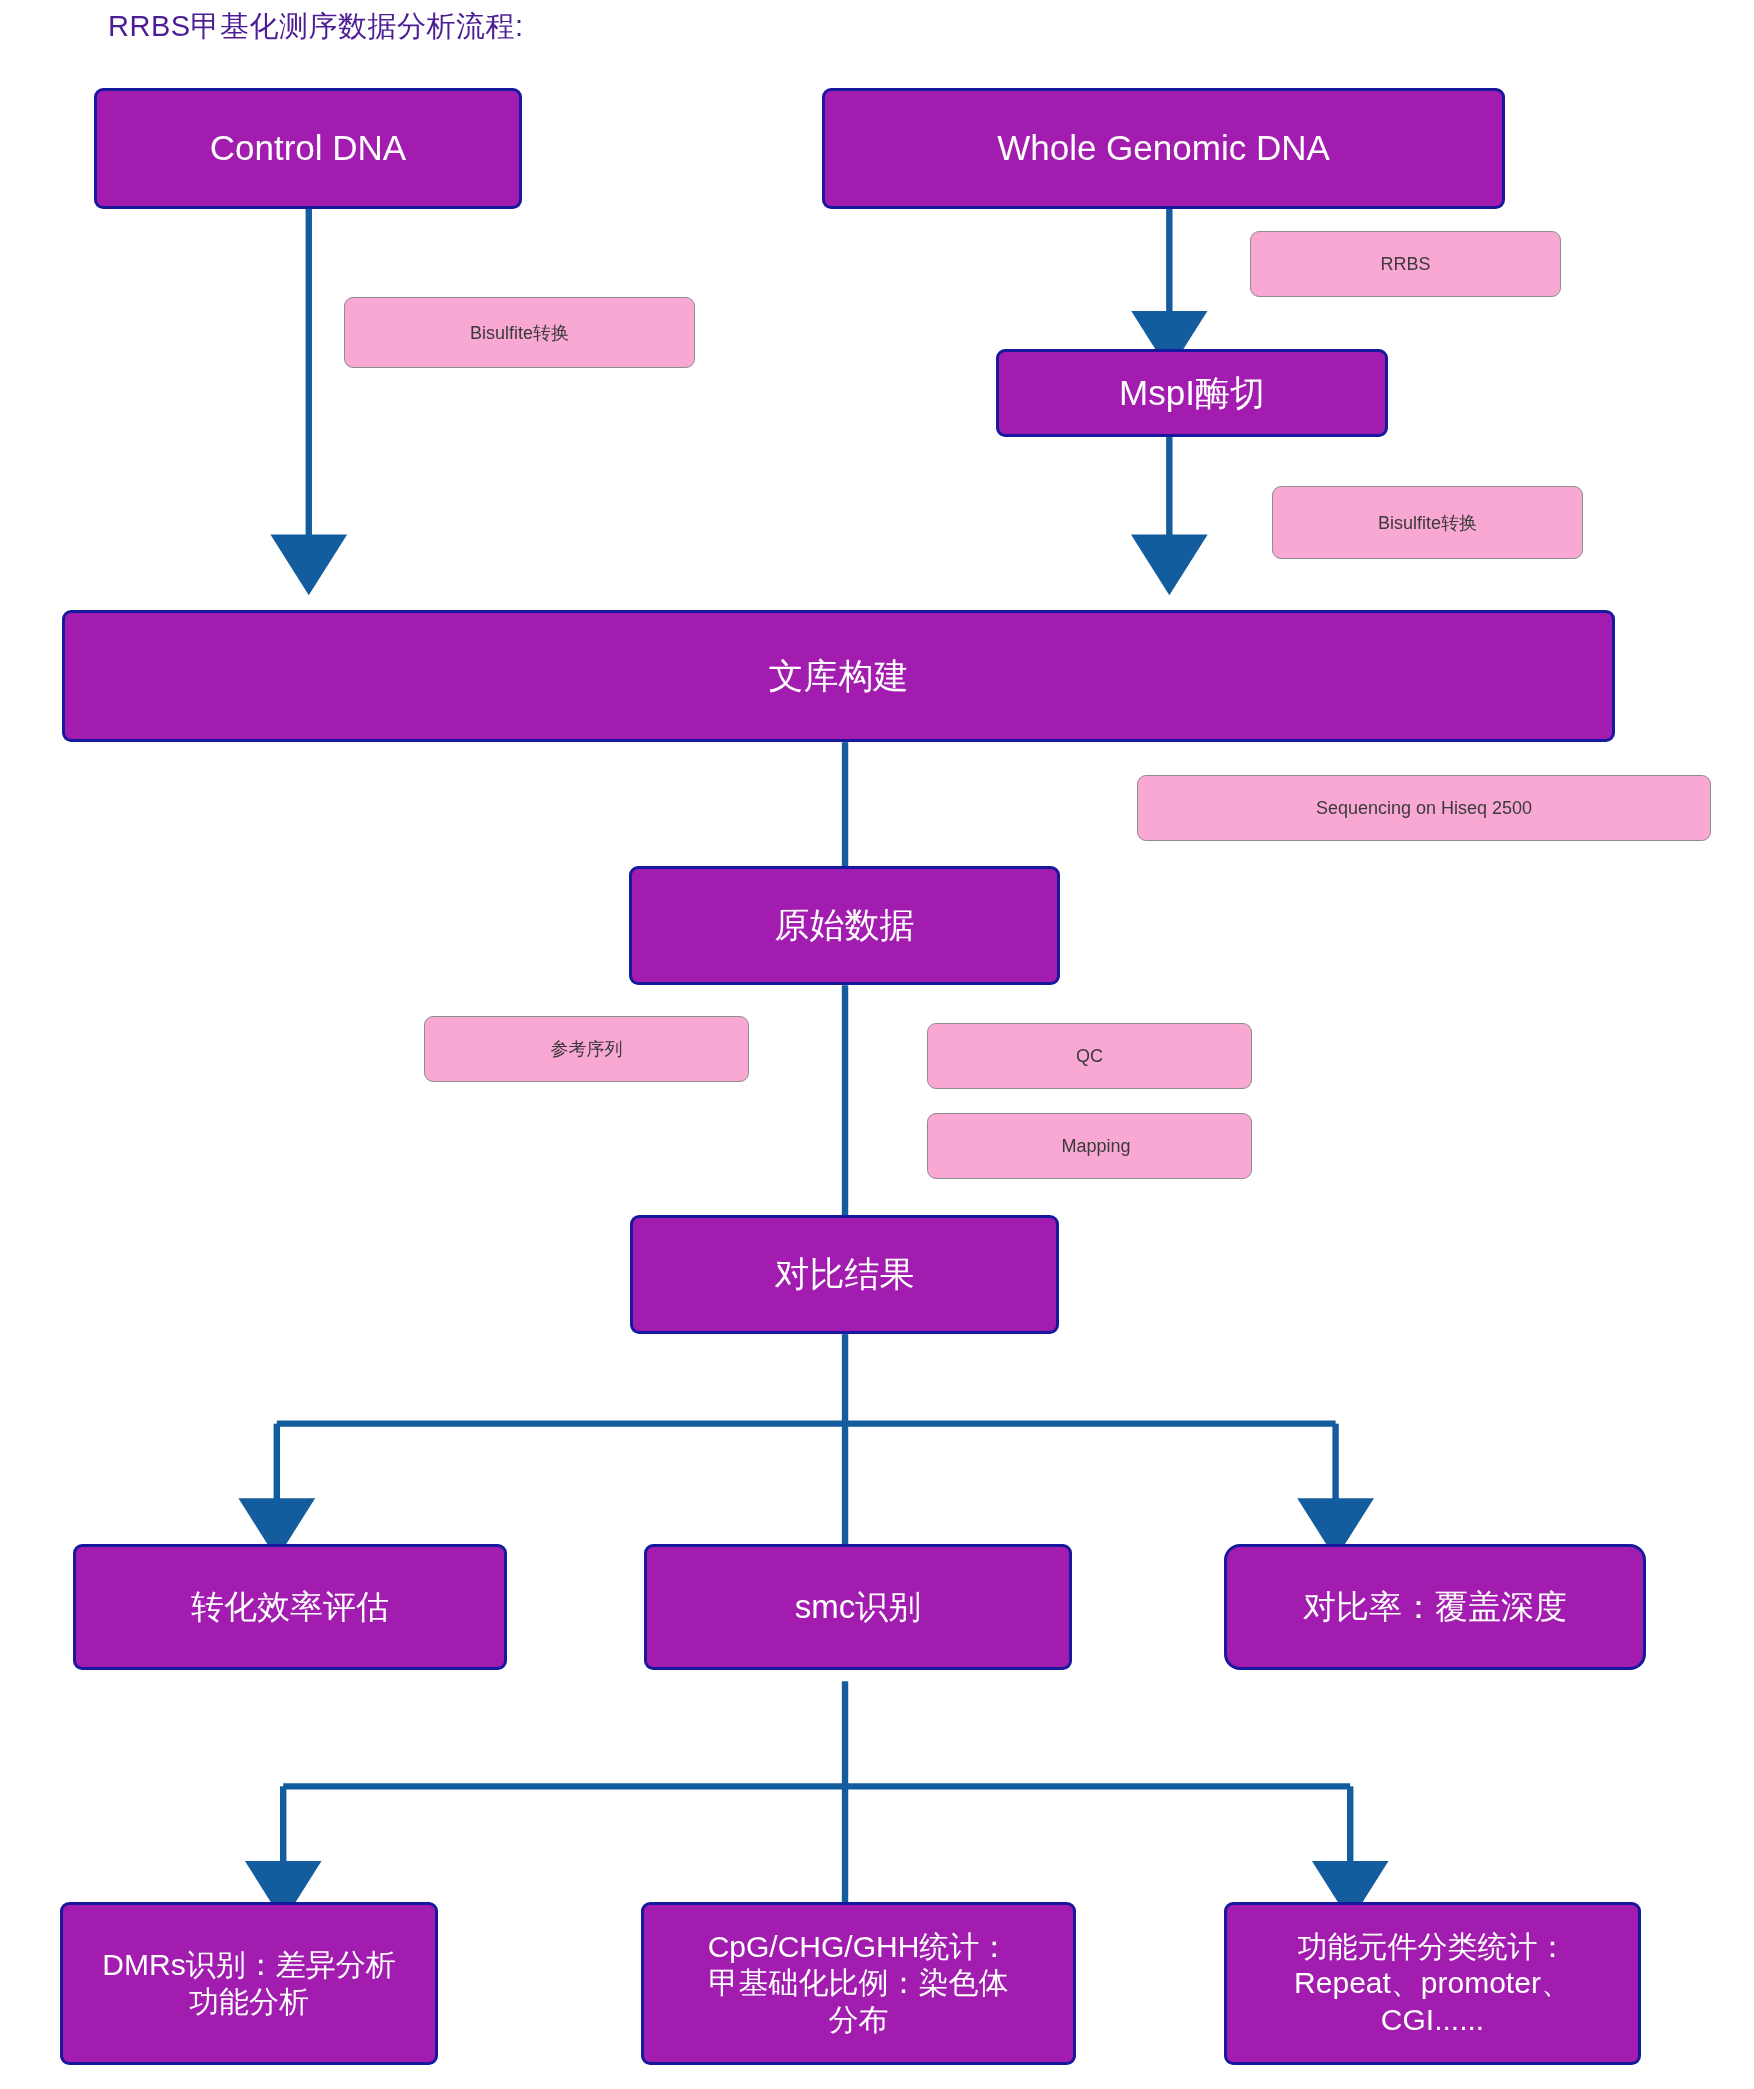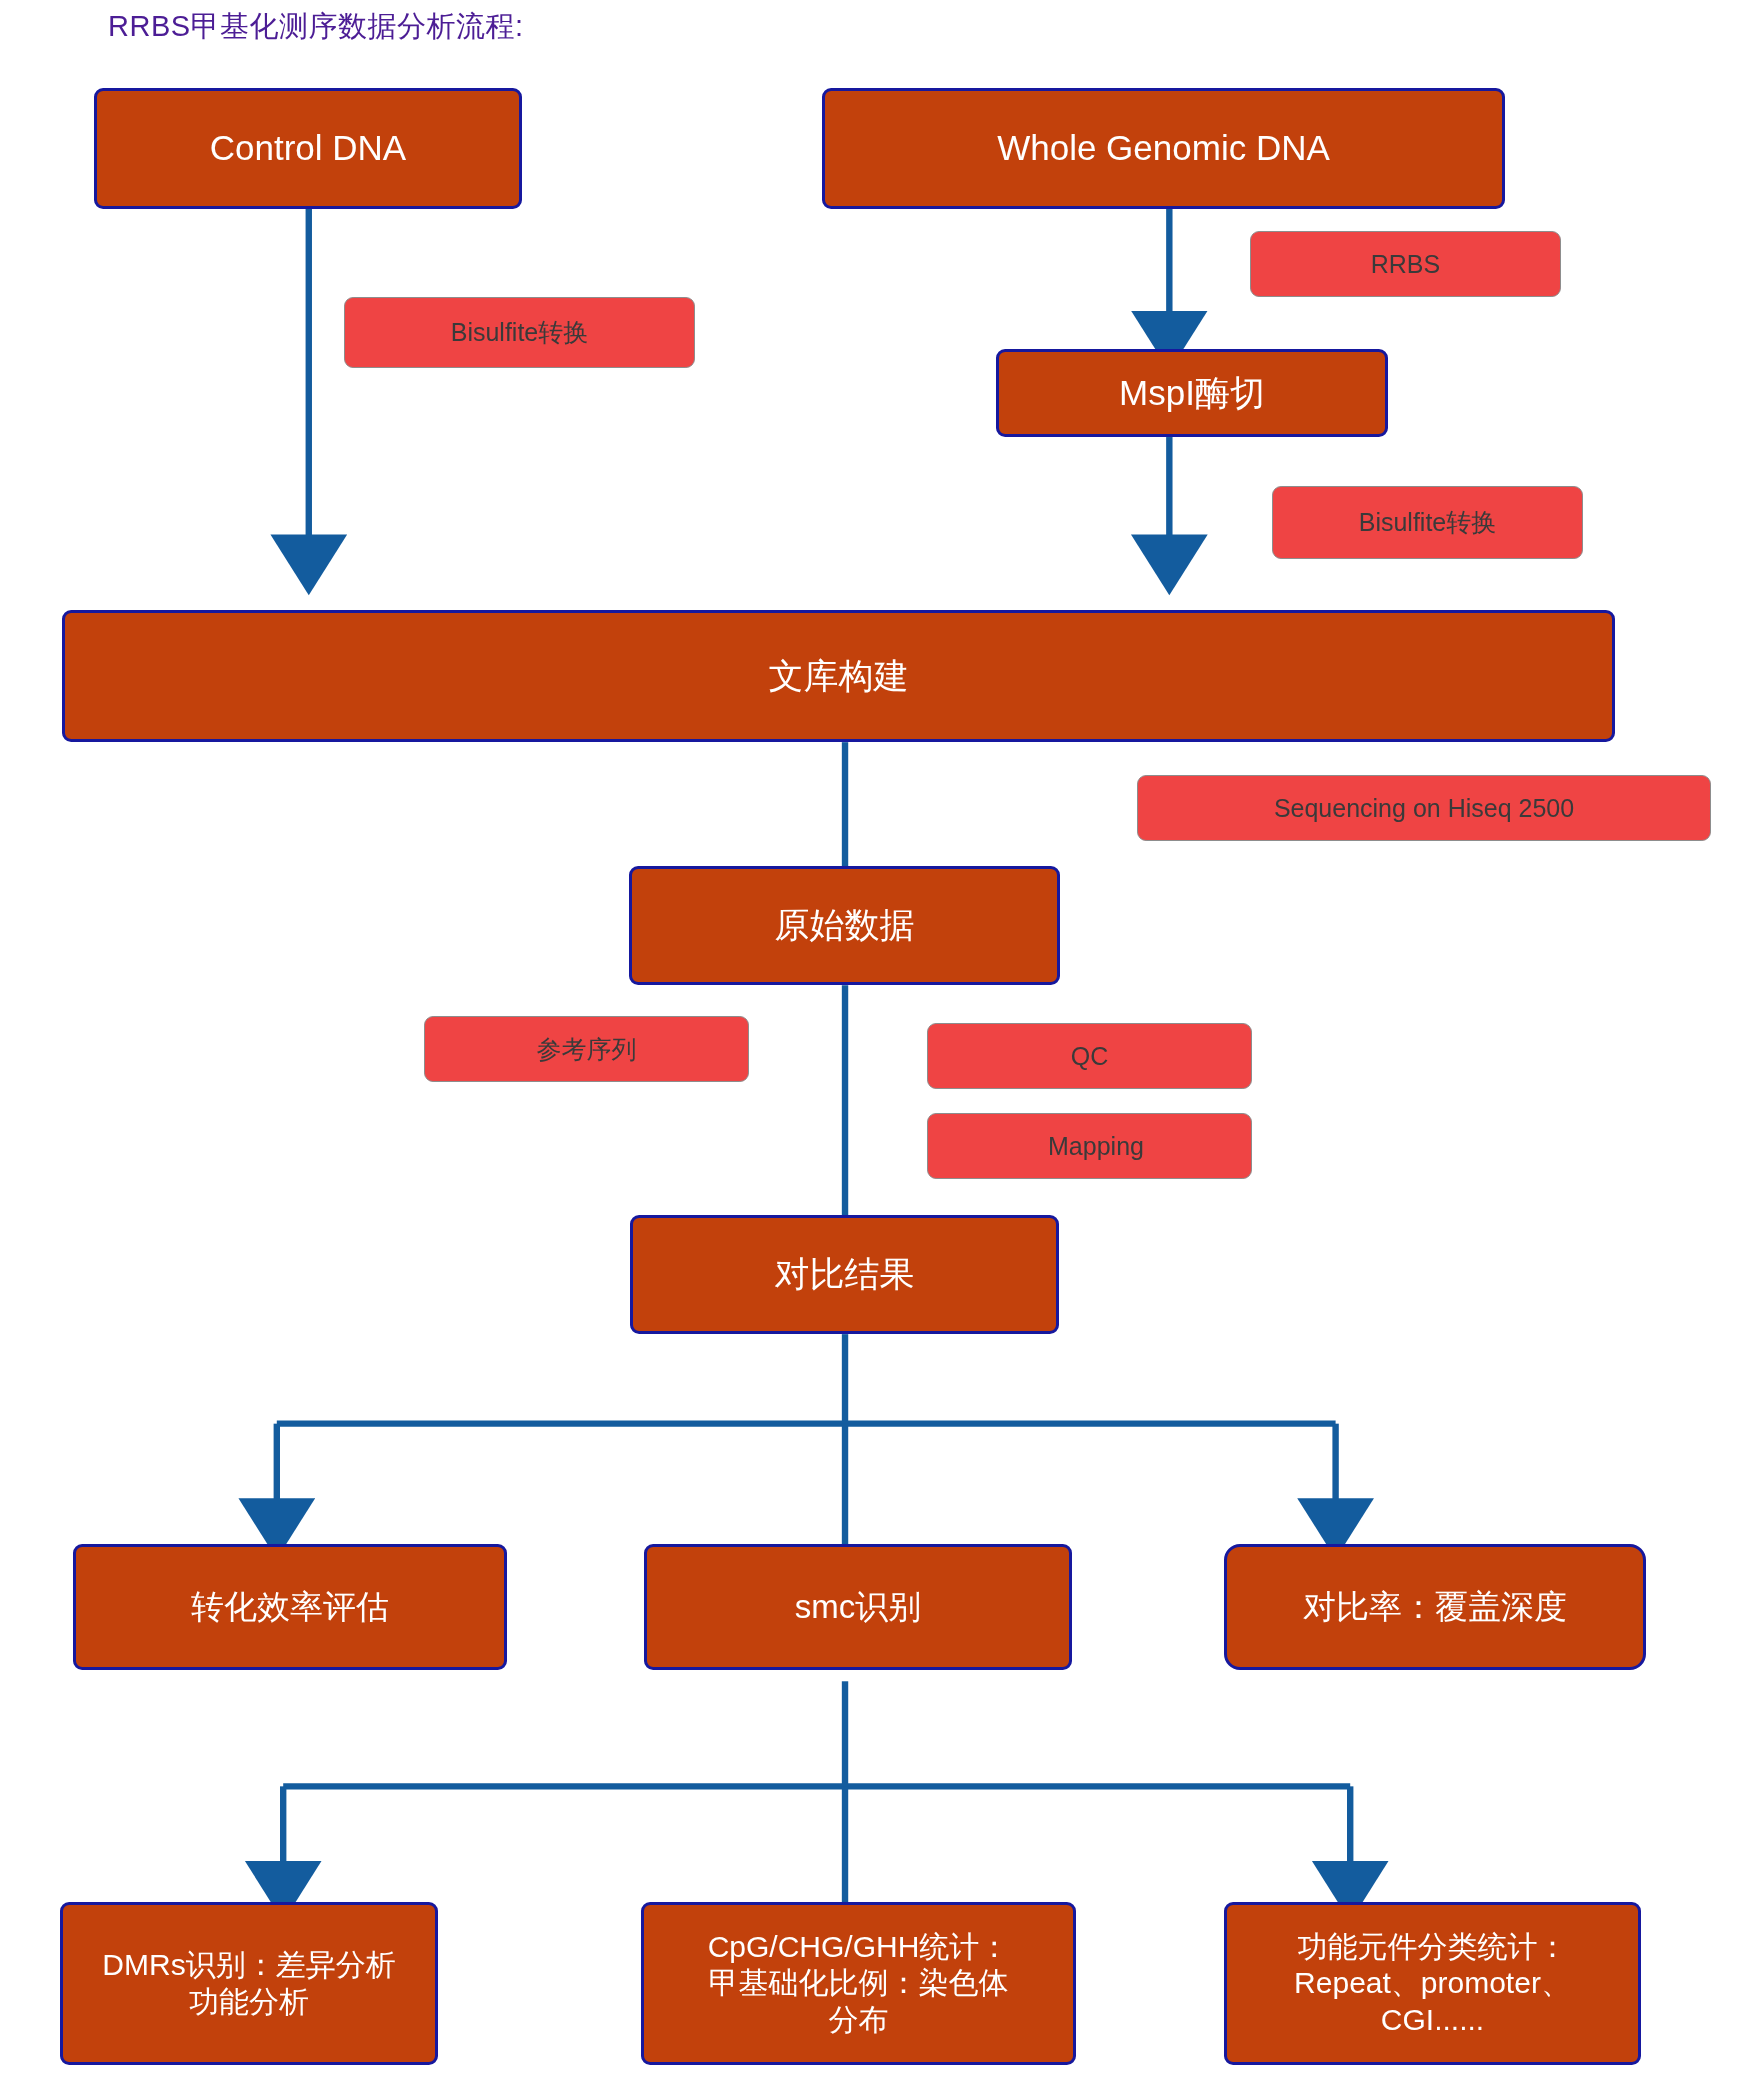--- a/index.html
+++ b/index.html
@@ -22,49 +22,49 @@
     font-size: 29px;
     color: #4c1d95;
     letter-spacing: 0.5px;
     white-space: nowrap;
   }
 
   
   .node {
     position: absolute;
     box-sizing: border-box;
-    background: #c2410c;
+    background: #a21caf;
     border: 3.7px solid #16189E;
     border-radius: 9.1px;
     display: flex;
     align-items: center;
     justify-content: center;
     text-align: center;
     color: #ffffff;
     line-height: 1.22;
     white-space: pre-line;
     padding: 1.8px 7.3px;
   }
   .node.big  { font-size: 35px; }
   .node.med  { font-size: 33px; }
   .node.sml  { font-size: 30px; }
 
   
   .tag {
     position: absolute;
     box-sizing: border-box;
-    background: #ef4444;
+    background: #f9a8d4;
     border: 1.8px solid #8d8d8d;
     border-radius: 9.1px;
     display: flex;
     align-items: center;
     justify-content: center;
     text-align: center;
     color: #3a3a3a;
-    font-size: 25px;
+    font-size: 18px;
     white-space: nowrap;
   }
 
   
   #wires {
     position: absolute;
     left: 0; top: 0;
     width: 1754px;
     height: 2090px;
     pointer-events: none;

